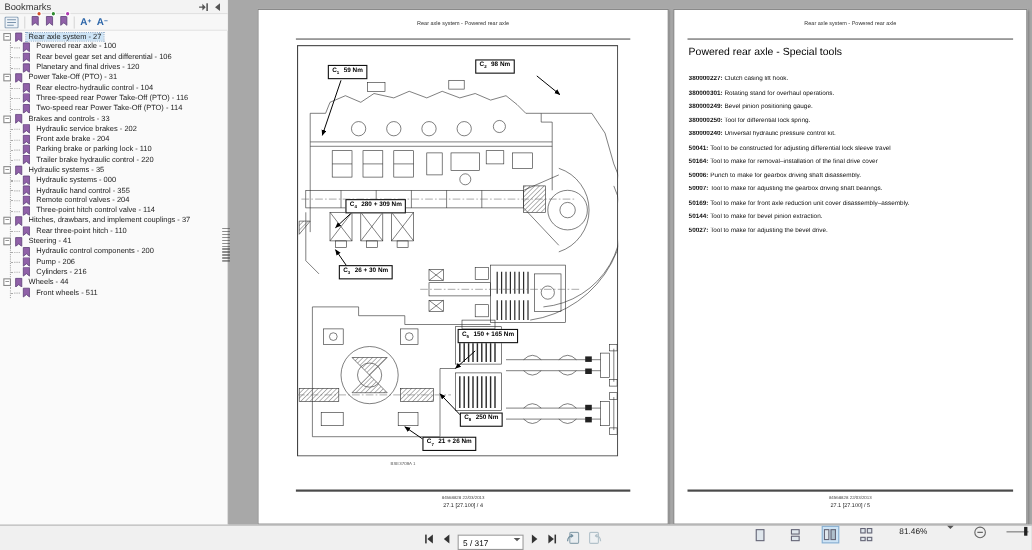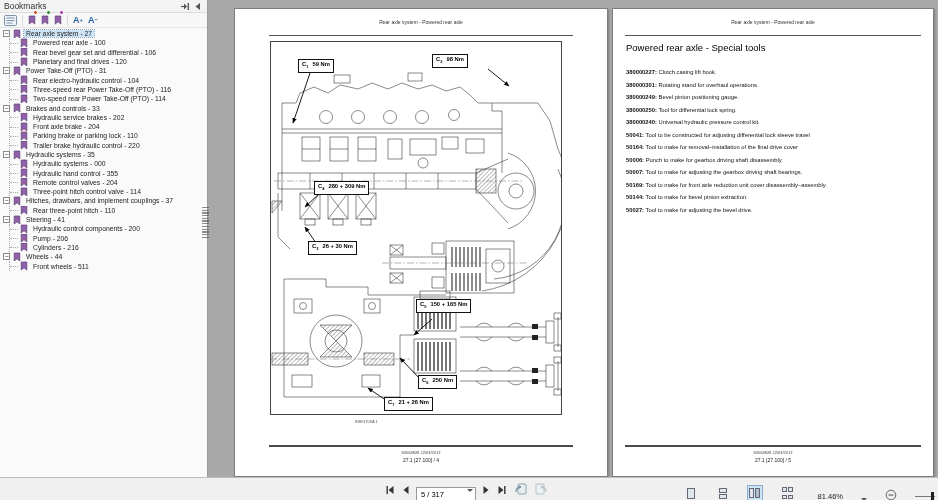--- a/index.html
+++ b/index.html
@@ -88,21 +88,21 @@
     justify-content: center; cursor: pointer; }
   #page-box { position: relative; width: 60px; height: 14px; }
   #page-input { width: 100%; height: 100%; border: 1px solid #999; background: #fff;
     font-size: 7.5px; padding: 0 10px 0 4px; font-family: "Liberation Sans", sans-serif; }
   #page-box .caret { position: absolute; right: 3px; top: 6px; width: 0; height: 0;
     border-left: 3px solid transparent; border-right: 3px solid transparent;
     border-top: 3px solid #555; }
   .hist-ico { width: 14px; height: 13px; margin-left: 2px; }
 
   #view-group { position: absolute; right: 3px; top: 0; height: 23px;
-    display: flex; align-items: flex-end; gap: 16px; }
+    display: flex; align-items: flex-start; gap: 16px; }
   .layout-ico { width: 16px; height: 16px; display: inline-flex; align-items: center;
     justify-content: center; gap: 1px; border: 1px solid transparent; cursor: pointer; }
   .layout-ico.active { background: #cde4f6; border: 1px solid #89aed1; }
   .li-page { border: 1px solid #667; background: #dfe6ec; }
   #zoom-text { font-size: 7.5px; color: #222; margin-left: 6px; }
   .dd-caret { width: 0; height: 0; border-left: 3px solid transparent;
     border-right: 3px solid transparent; border-top: 3px solid #555; margin: 0 2px; }
   #slider { position: relative; width: 20px; height: 10px; margin-left: 2px; }
   #slider .track { position: absolute; left: 0; right: 0; top: 5px; height: 1px; background: #777; }
   #slider .thumb { position: absolute; right: 1px; top: 1px; width: 3px; height: 8px;

